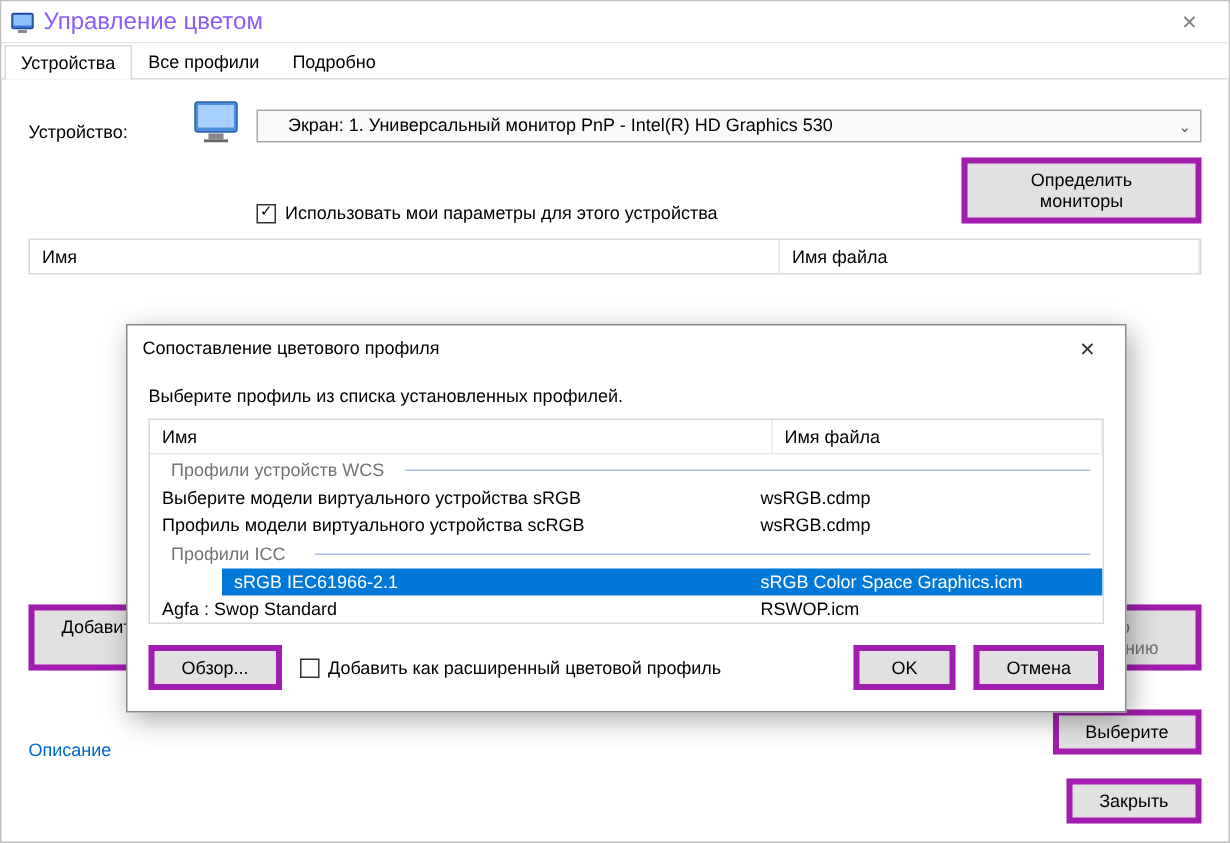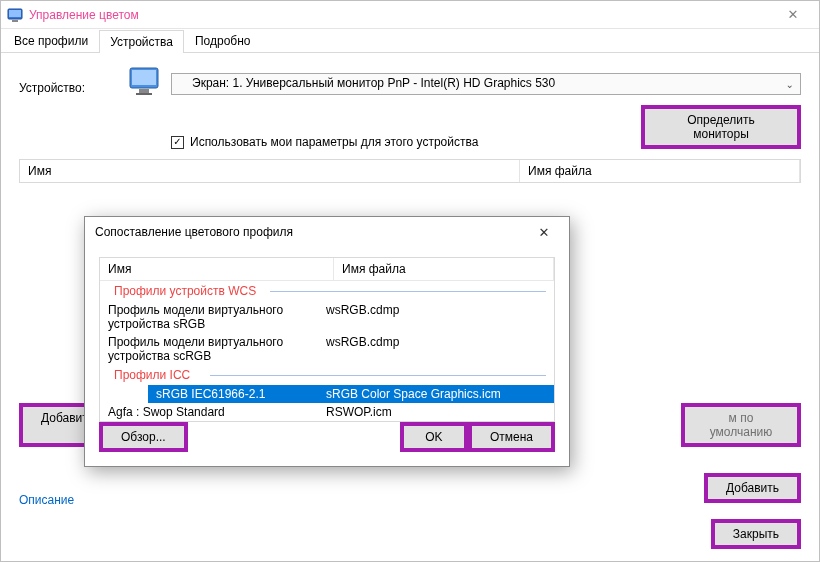--- a/index.html
+++ b/index.html
@@ -28,22 +28,22 @@
     padding: 0 6px;
     background: #fff;
     border-bottom: 1px solid #e5e5e5;
   }
   .titlebar .title-icon {
     width: 16px; height: 16px;
     margin-right: 6px;
   }
   .titlebar .title-text {
     flex: 1;
-    color: #ec4899;
-    font-size: 12px;
+    color: #8b5cf6;
+    font-size: 16px;
   }
   .titlebar .close-x {
     width: 40px;
     text-align: center;
     color: #808080;
     font-size: 13px;
   }
   .tab-strip {
     display: flex;
     align-items: flex-end;
@@ -153,21 +153,21 @@
   .footer-row {
     position: absolute;
     bottom: 12px;
     right: 18px;
   }
   
   .modal {
     position: absolute;
     left: 84px;
     top: 216px;
-    width: 486px;
+    width: 667px;
     background: #fff;
     border: 1px solid #888;
     box-shadow: 3px 5px 18px rgba(0,0,0,0.35);
   }
   .modal-title {
     display: flex;
     align-items: center;
     height: 30px;
     padding: 0 10px;
   }
@@ -192,21 +192,21 @@
     padding: 4px 8px;
     border-right: 1px solid #e8e8e8;
   }
   .mcol-name { flex: 1; }
   .mcol-file { width: 220px; }
   .list-body {
     max-height: 140px;
     overflow: hidden;
   }
   .group-row {
-    color: #ef4444;
+    color: #737373;
     padding: 3px 14px;
     position: relative;
   }
   .group-row::after {
     content: "";
     position: absolute;
     left: 170px;
     right: 8px;
     top: 50%;
     height: 1px;
@@ -219,20 +219,22 @@
   }
   .item-row .iname { flex: 1; }
   .item-row .ifile { width: 220px; }
   .item-row.selected {
     background: #0078d7;
     color: #fff;
     margin-left: 48px;
   }
   .modal-footer {
     display: flex;
+    gap: 12px;
+    margin-top: 14px;
   }
   .modal-footer .spacer { flex: 1; }
   .checkbox-inline {
     display: flex;
     align-items: center;
   }
   .checkbox-inline .box {
     width: 13px; height: 13px;
     border: 1px solid #333;
     margin-right: 6px;
@@ -249,22 +251,22 @@
         <rect x="1" y="2" width="14" height="10" rx="1" fill="#3a78d6" stroke="#1b4a99"></rect>
         <rect x="2" y="3" width="12" height="7" fill="#8fbfff"></rect>
         <rect x="5" y="13" width="6" height="2" fill="#888"></rect>
       </svg>
     </span>
     <span class="title-text">Управление цветом</span>
     <span class="close-x">✕</span>
   </div>
 
   <div class="tab-strip">
+    <div class="tab active">Устройства</div>
     <div class="tab">Все профили</div>
-    <div class="tab active">Устройства</div>
     <div class="tab">Подробно</div>
   </div>
 
   <div class="content">
 
     <div class="row">
       <div class="device-label">Устройство:</div>
       <span class="monitor-icon">
         <svg width="32" height="28" viewBox="0 0 32 28">
           <rect x="1" y="1" width="28" height="20" rx="2" fill="#4a8fe0" stroke="#2a5fa0"></rect>
@@ -297,65 +299,70 @@
       <div class="left-group">
         <div class="btn" style="width:70px">Добавить…</div>
       </div>
       <div class="right-group">
         <div class="btn" style="width:120px;color:#707070">м по умолчанию</div>
       </div>
     </div>
 
     <div class="row" style="margin-top:22px;align-items:center">
       <span class="link-row">Описание</span>
-      <div style="margin-left:auto" class="btn">Добавить</div>
+      <div style="margin-left:auto" class="btn">Выберите</div>
     </div>
 
   </div>
 
   <div class="footer-row">
     <div class="btn">Закрыть</div>
   </div>
 
 </div>
 
 <div class="modal">
   <div class="modal-title">
     <span class="t">Сопоставление цветового профиля</span>
     <span class="x">✕</span>
   </div>
   <div class="modal-body">
+    <div class="modal-instr">Выберите профиль из списка установленных профилей.</div>
 
     <div class="modal-list">
       <div class="modal-list-header">
         <div class="mcol mcol-name">Имя</div>
         <div class="mcol mcol-file">Имя файла</div>
       </div>
       <div class="list-body">
         <div class="group-row">Профили устройств WCS</div>
         <div class="item-row">
-          <span class="iname">Профиль модели виртуального устройства sRGB</span>
+          <span class="iname">Выберите модели виртуального устройства sRGB</span>
           <span class="ifile">wsRGB.cdmp</span>
         </div>
         <div class="item-row">
           <span class="iname">Профиль модели виртуального устройства scRGB</span>
           <span class="ifile">wsRGB.cdmp</span>
         </div>
         <div class="group-row short">Профили ICC</div>
         <div class="item-row selected">
           <span class="iname">sRGB IEC61966-2.1</span>
           <span class="ifile">sRGB Color Space Graphics.icm</span>
         </div>
         <div class="item-row">
           <span class="iname">Agfa : Swop Standard</span>
           <span class="ifile">RSWOP.icm</span>
         </div>
       </div>
     </div>
 
     <div class="modal-footer">
       <div class="btn">Обзор...</div>
+      <div class="checkbox-inline">
+        <span class="box"></span>
+        <span>Добавить как расширенный цветовой профиль</span>
+      </div>
       <div class="spacer"></div>
       <div class="btn" style="min-width:68px">OK</div>
       <div class="btn" style="min-width:68px">Отмена</div>
     </div>
   </div>
 </div>
 
 </body></html>

